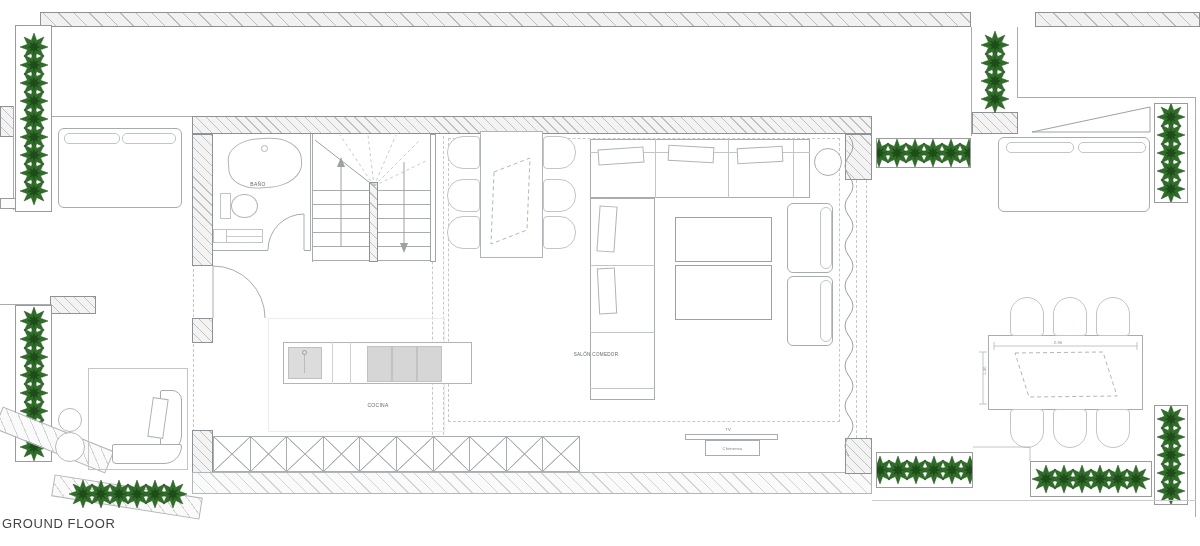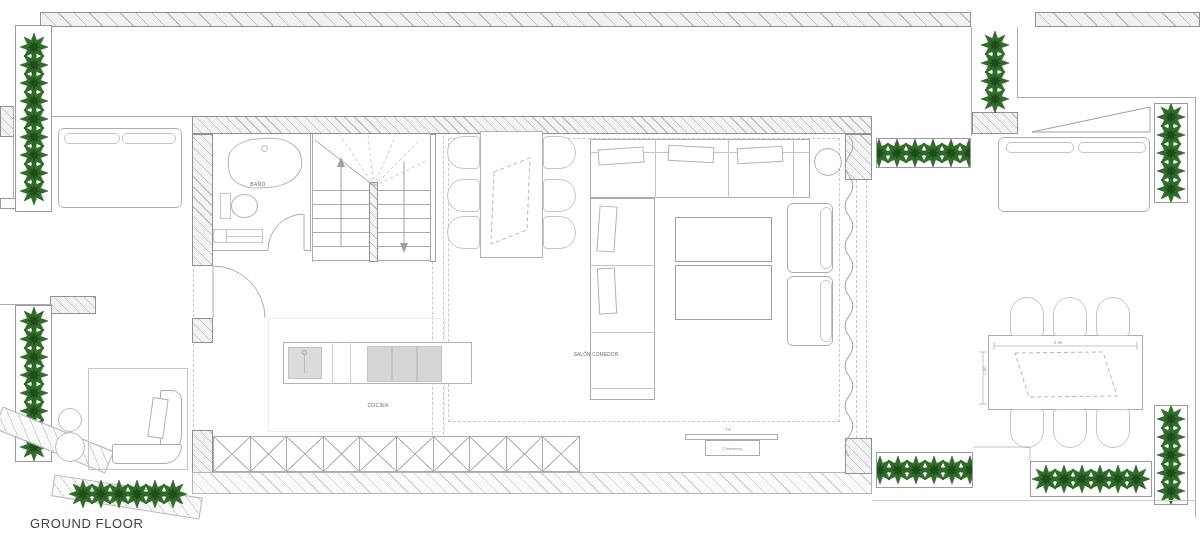--- a/index.html
+++ b/index.html
@@ -421,15 +421,15 @@
     <line x1="994" y1="346" x2="1137" y2="346" stroke="#b3b6b8" stroke-width="0.8"></line>
     <line x1="994" y1="342" x2="994" y2="350" stroke="#b3b6b8" stroke-width="0.8"></line>
     <line x1="1137" y1="342" x2="1137" y2="350" stroke="#b3b6b8" stroke-width="0.8"></line>
     <line x1="983" y1="352" x2="983" y2="404" stroke="#b3b6b8" stroke-width="0.8"></line>
     <line x1="979" y1="352" x2="987" y2="352" stroke="#b3b6b8" stroke-width="0.8"></line>
     <line x1="979" y1="404" x2="987" y2="404" stroke="#b3b6b8" stroke-width="0.8"></line>
 
     <polyline points="973,447 1030,447 1030,461" fill="none" stroke="#b3b6b8" stroke-width="0.8"></polyline>
   </svg>
 
-  <div class="abs title" style="left:30px;top:516px;text-align:center;">GROUND FLOOR</div>
+  <div class="abs title" style="left:2px;top:516px;text-align:center;">GROUND FLOOR</div>
 
 </div>
 
 </body></html>

